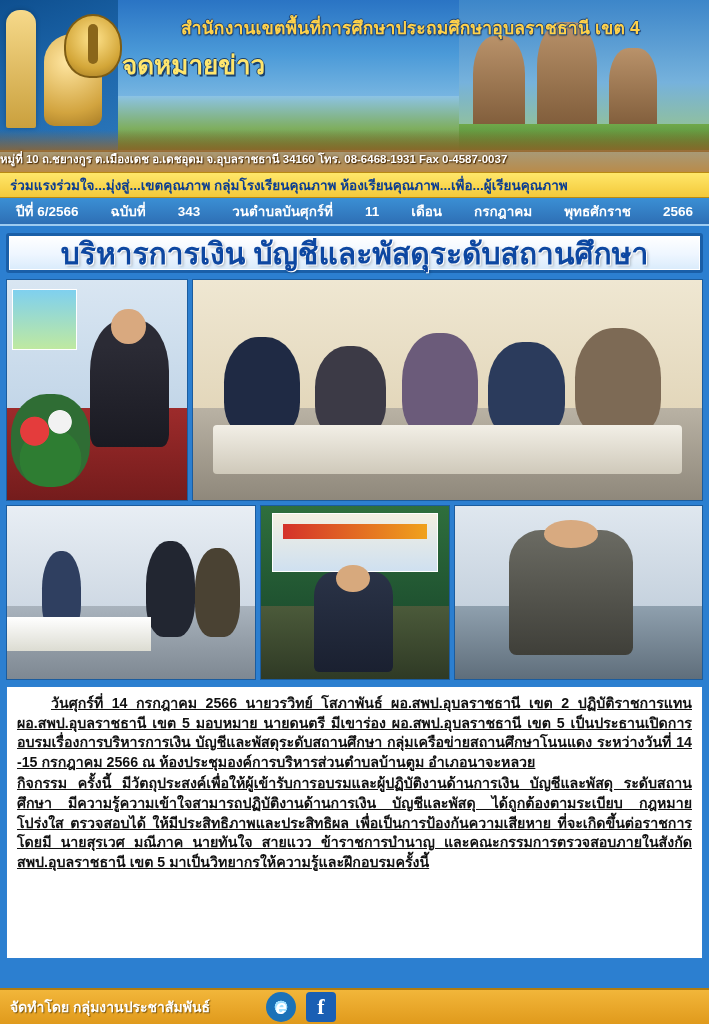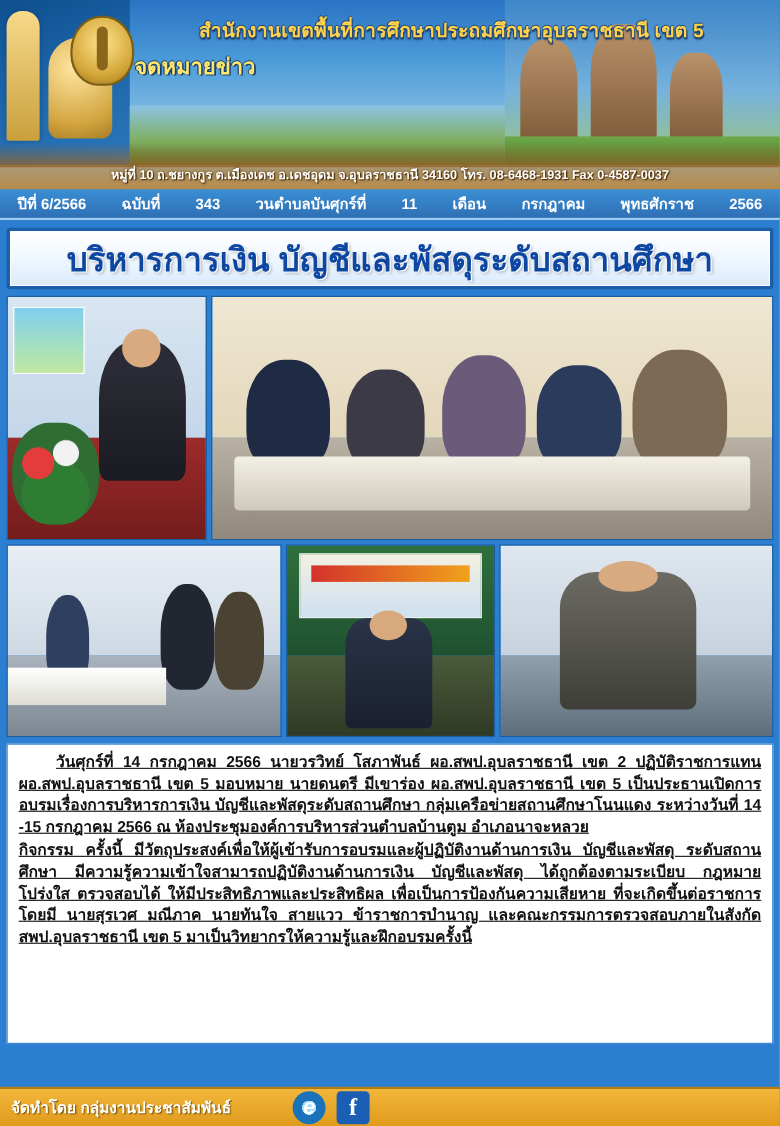--- a/index.html
+++ b/index.html
@@ -81,33 +81,33 @@
   .hdr-line1 {
     position: absolute; left: 118px; right: 6px; top: 14px;
     text-align: center;
     font-size: 17.5px; font-weight: bold; color: #ffd24a;
     text-shadow: 1px 1px 0 #20477a, -1px 0 0 #20477a, 0 -1px 0 #20477a, 0 1px 2px #123;
     letter-spacing: .2px;
     z-index: 5;
   }
   .hdr-sub {
     position: absolute; left: 122px; top: 44px; z-index: 5;
-    font-size: 20px; font-weight: bold; color: #ffe66d;
+    font-size: 26px; font-weight: bold; color: #ffe66d;
     text-shadow: 1.5px 1.5px 0 #19416f, -1px 0 0 #19416f, 0 -1px 0 #19416f;
   }
   .hdr-main {
     position: absolute; left: 250px; top: 34px; z-index: 5;
     font-size: 52px; font-weight: bold; color: #ffffff;
     text-shadow: 2px 2px 0 #c21f1f, 3px 3px 0 #7a1111, -1px -1px 0 #c21f1f;
     letter-spacing: 1px;
     white-space: nowrap;
   }
   .hdr-address {
     position: absolute; left: 0; right: 0; bottom: 4px; z-index: 6;
-    text-align: center;
+    text-align: left;
     font-size: 11.5px; font-weight: bold; color: #ffffff;
     text-shadow: 1px 1px 1px #4a2a04, 0 0 3px #5a3505;
   }
   .hdr-waterline {
     position: absolute; left: 0; right: 0; bottom: 20px; height: 22px;
     background: linear-gradient(180deg, rgba(180,130,60,.0), rgba(150,100,40,.85));
   }
 
   
   .slogan-bar {
@@ -129,21 +129,21 @@
     border-bottom: 2px solid #9ecbf0;
   }
   .issue-bar span { white-space: nowrap; }
 
   
   .title-wrap {
     margin: 7px 6px 6px 6px;
     border: 3px solid #1a5fa8;
     border-radius: 3px;
     background: linear-gradient(180deg,#ffffff 0%, #eef6ff 55%, #d9ebfb 100%);
-    height: 56px;
+    height: 40px;
     display: flex; align-items: center; justify-content: center;
     box-shadow: inset 0 0 0 1px #ffffff;
   }
   .title-text {
     font-size: 30px; font-weight: bold;
     color: #0d47a1;
     text-shadow: 1px 1px 0 #ffffff, 2px 2px 3px rgba(0,0,0,.25);
     white-space: nowrap;
   }
 
@@ -297,26 +297,29 @@
     <div class="hdr-sky"></div>
     <div class="hdr-statue"></div>
     <div class="hdr-mid"></div>
     <div class="hdr-temple">
       <div class="t1"></div>
         <div class="t2"></div>
         <div class="t3"></div>
       <div class="ground"></div>
     </div>
     <div class="hdr-emblem"></div>
-    <div class="hdr-line1">สำนักงานเขตพื้นที่การศึกษาประถมศึกษาอุบลราชธานี เขต 5</div>
+    <div class="hdr-line1">สำนักงานเขตพื้นที่การศึกษาประถมศึกษาอุบลราชธานี เขต 4</div>
     <div class="hdr-sub">จดหมายข่าว</div>
     <div class="hdr-waterline"></div>
     <div class="hdr-address">หมู่ที่ 10 ถ.ชยางกูร ต.เมืองเดช อ.เดชอุดม จ.อุบลราชธานี 34160 โทร. 08-6468-1931 Fax 0-4587-0037</div>
   </div>
 
+  <div class="slogan-bar">
+    <span>ร่วมแรงร่วมใจ...มุ่งสู่...เขตคุณภาพ  กลุ่มโรงเรียนคุณภาพ  ห้องเรียนคุณภาพ...เพื่อ...ผู้เรียนคุณภาพ</span>
+  </div>
 
   <div class="issue-bar">
     <span>ปีที่ 6/2566</span>
     <span>ฉบับที่</span>
     <span>343</span>
     <span>วนตำบลบันศุกร์ที่</span>
     <span>11</span>
     <span>เดือน</span>
     <span>กรกฎาคม</span>
     <span>พุทธศักราช</span>

